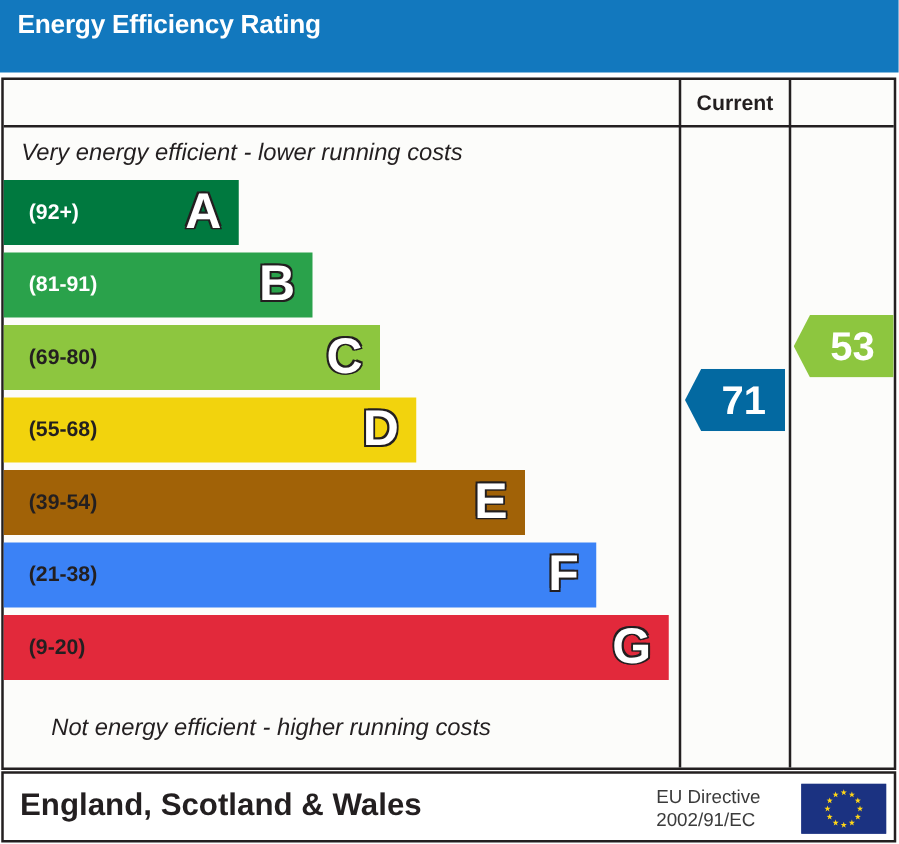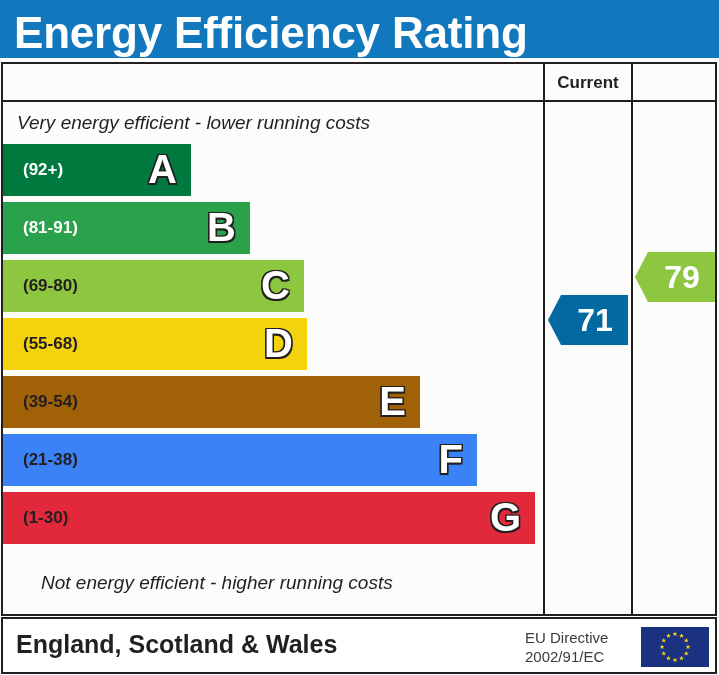--- a/index.html
+++ b/index.html
@@ -27,21 +27,21 @@
     left: 0;
     top: 0;
     width: 719px;
     height: 58px;
     background: #1278be;
   }
   .title-text {
     position: absolute;
     left: 14px;
     top: 8px;
-    font-size: 44px;
+    font-size: 21px;
     font-weight: bold;
     color: #ffffff;
     letter-spacing: -0.2px;
     white-space: nowrap;
   }
 
   
   .table-frame {
     position: absolute;
     left: 1px;
@@ -237,48 +237,48 @@
         <div class="band b" style="background: rgb(42, 162, 75); width: 247px;">
           <div class="band-range light">(81-91)</div>
           <div class="band-letter">B</div>
         </div>
 
         <div class="band c" style="background: rgb(141, 198, 63); width: 301px;">
           <div class="band-range">(69-80)</div>
           <div class="band-letter">C</div>
         </div>
 
-        <div class="band d" style="background: rgb(242, 211, 13); width: 304px;">
+        <div class="band d" style="background: rgb(242, 211, 13); width: 330px;">
           <div class="band-range">(55-68)</div>
           <div class="band-letter">D</div>
         </div>
 
         <div class="band e" style="background: #a16207; width: 417px;">
           <div class="band-range">(39-54)</div>
           <div class="band-letter">E</div>
         </div>
 
         <div class="band f" style="background: #3b82f6; width: 474px;">
           <div class="band-range">(21-38)</div>
           <div class="band-letter">F</div>
         </div>
 
         <div class="band g" style="background: rgb(226, 41, 59); width: 532px;">
-          <div class="band-range">(1-30)</div>
+          <div class="band-range">(9-20)</div>
           <div class="band-letter">G</div>
         </div>
 
       </div>
 
       <div class="edge-note bottom">Not energy efficient - higher running costs</div>
     </div>
 
     <div class="rating-arrow current" style="background: #0369a1;">71</div>
 
-    <div class="rating-arrow potential" style="background: rgb(141, 198, 63);">79</div>
+    <div class="rating-arrow potential" style="background: rgb(141, 198, 63);">53</div>
 
   </div>
 
   <div class="footer-frame">
 
     <div class="footer-region">England, Scotland &amp; Wales</div>
 
     <div class="footer-directive">
       <div>EU Directive</div>
       <div>2002/91/EC</div>

